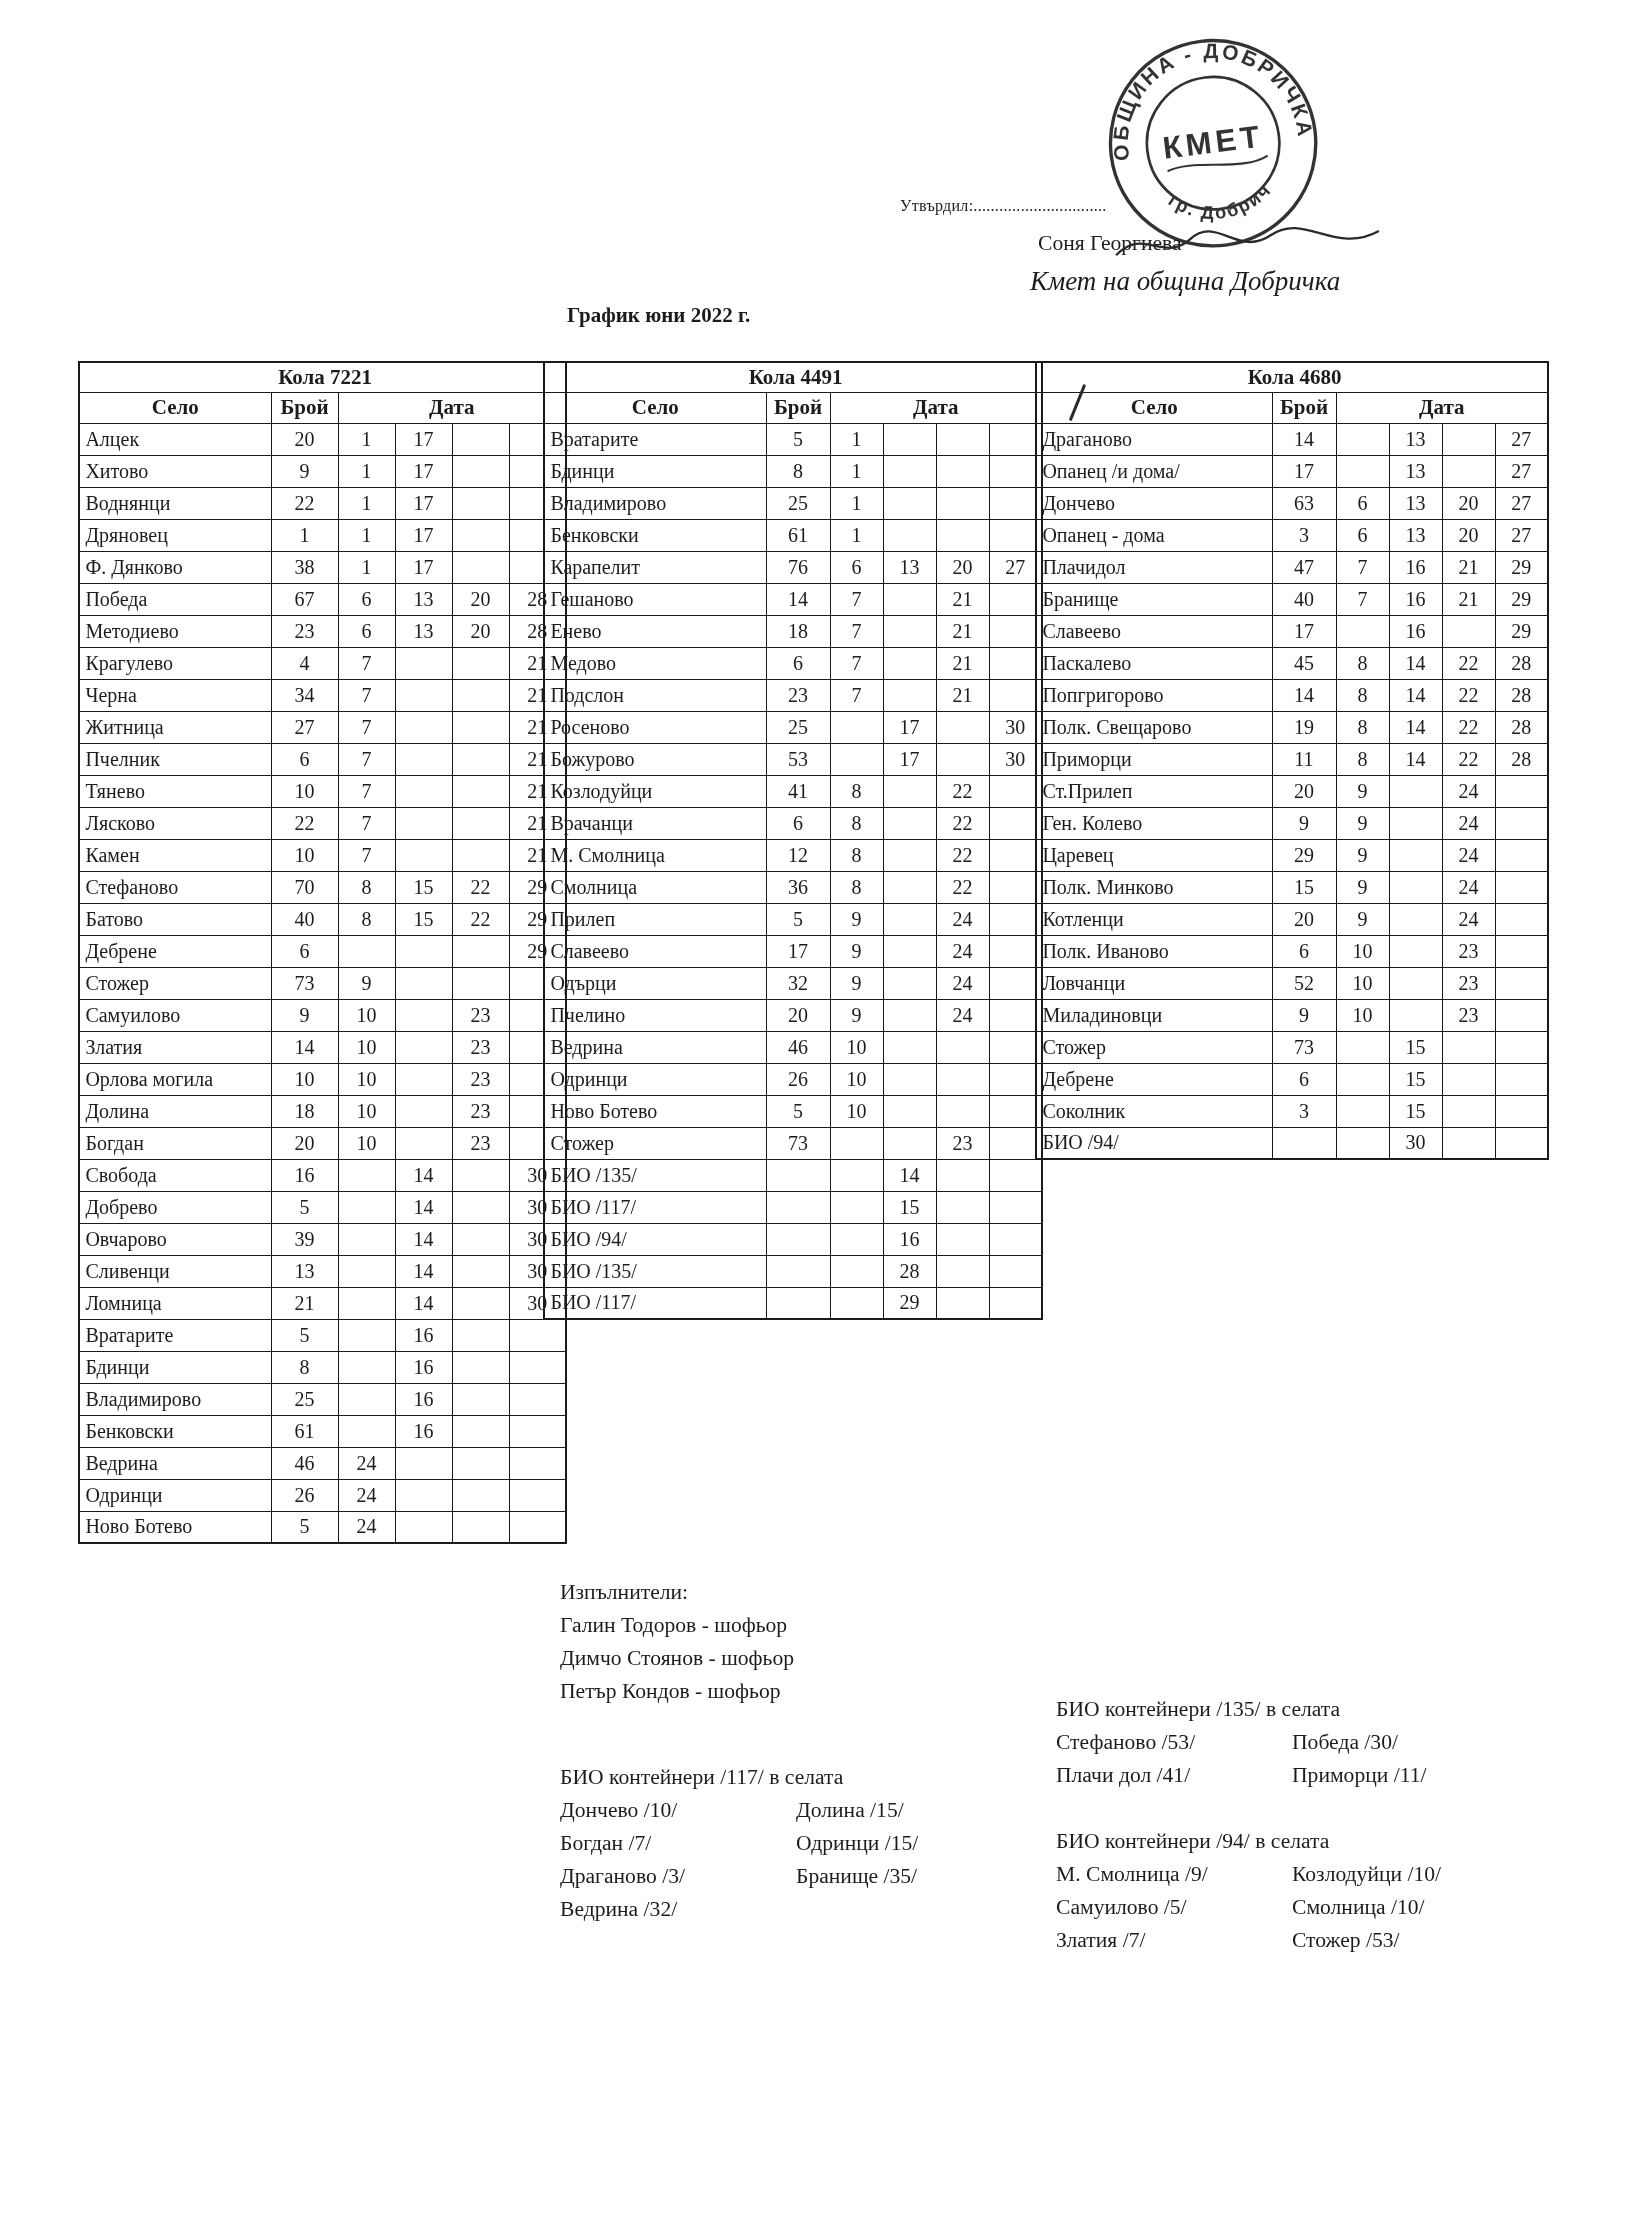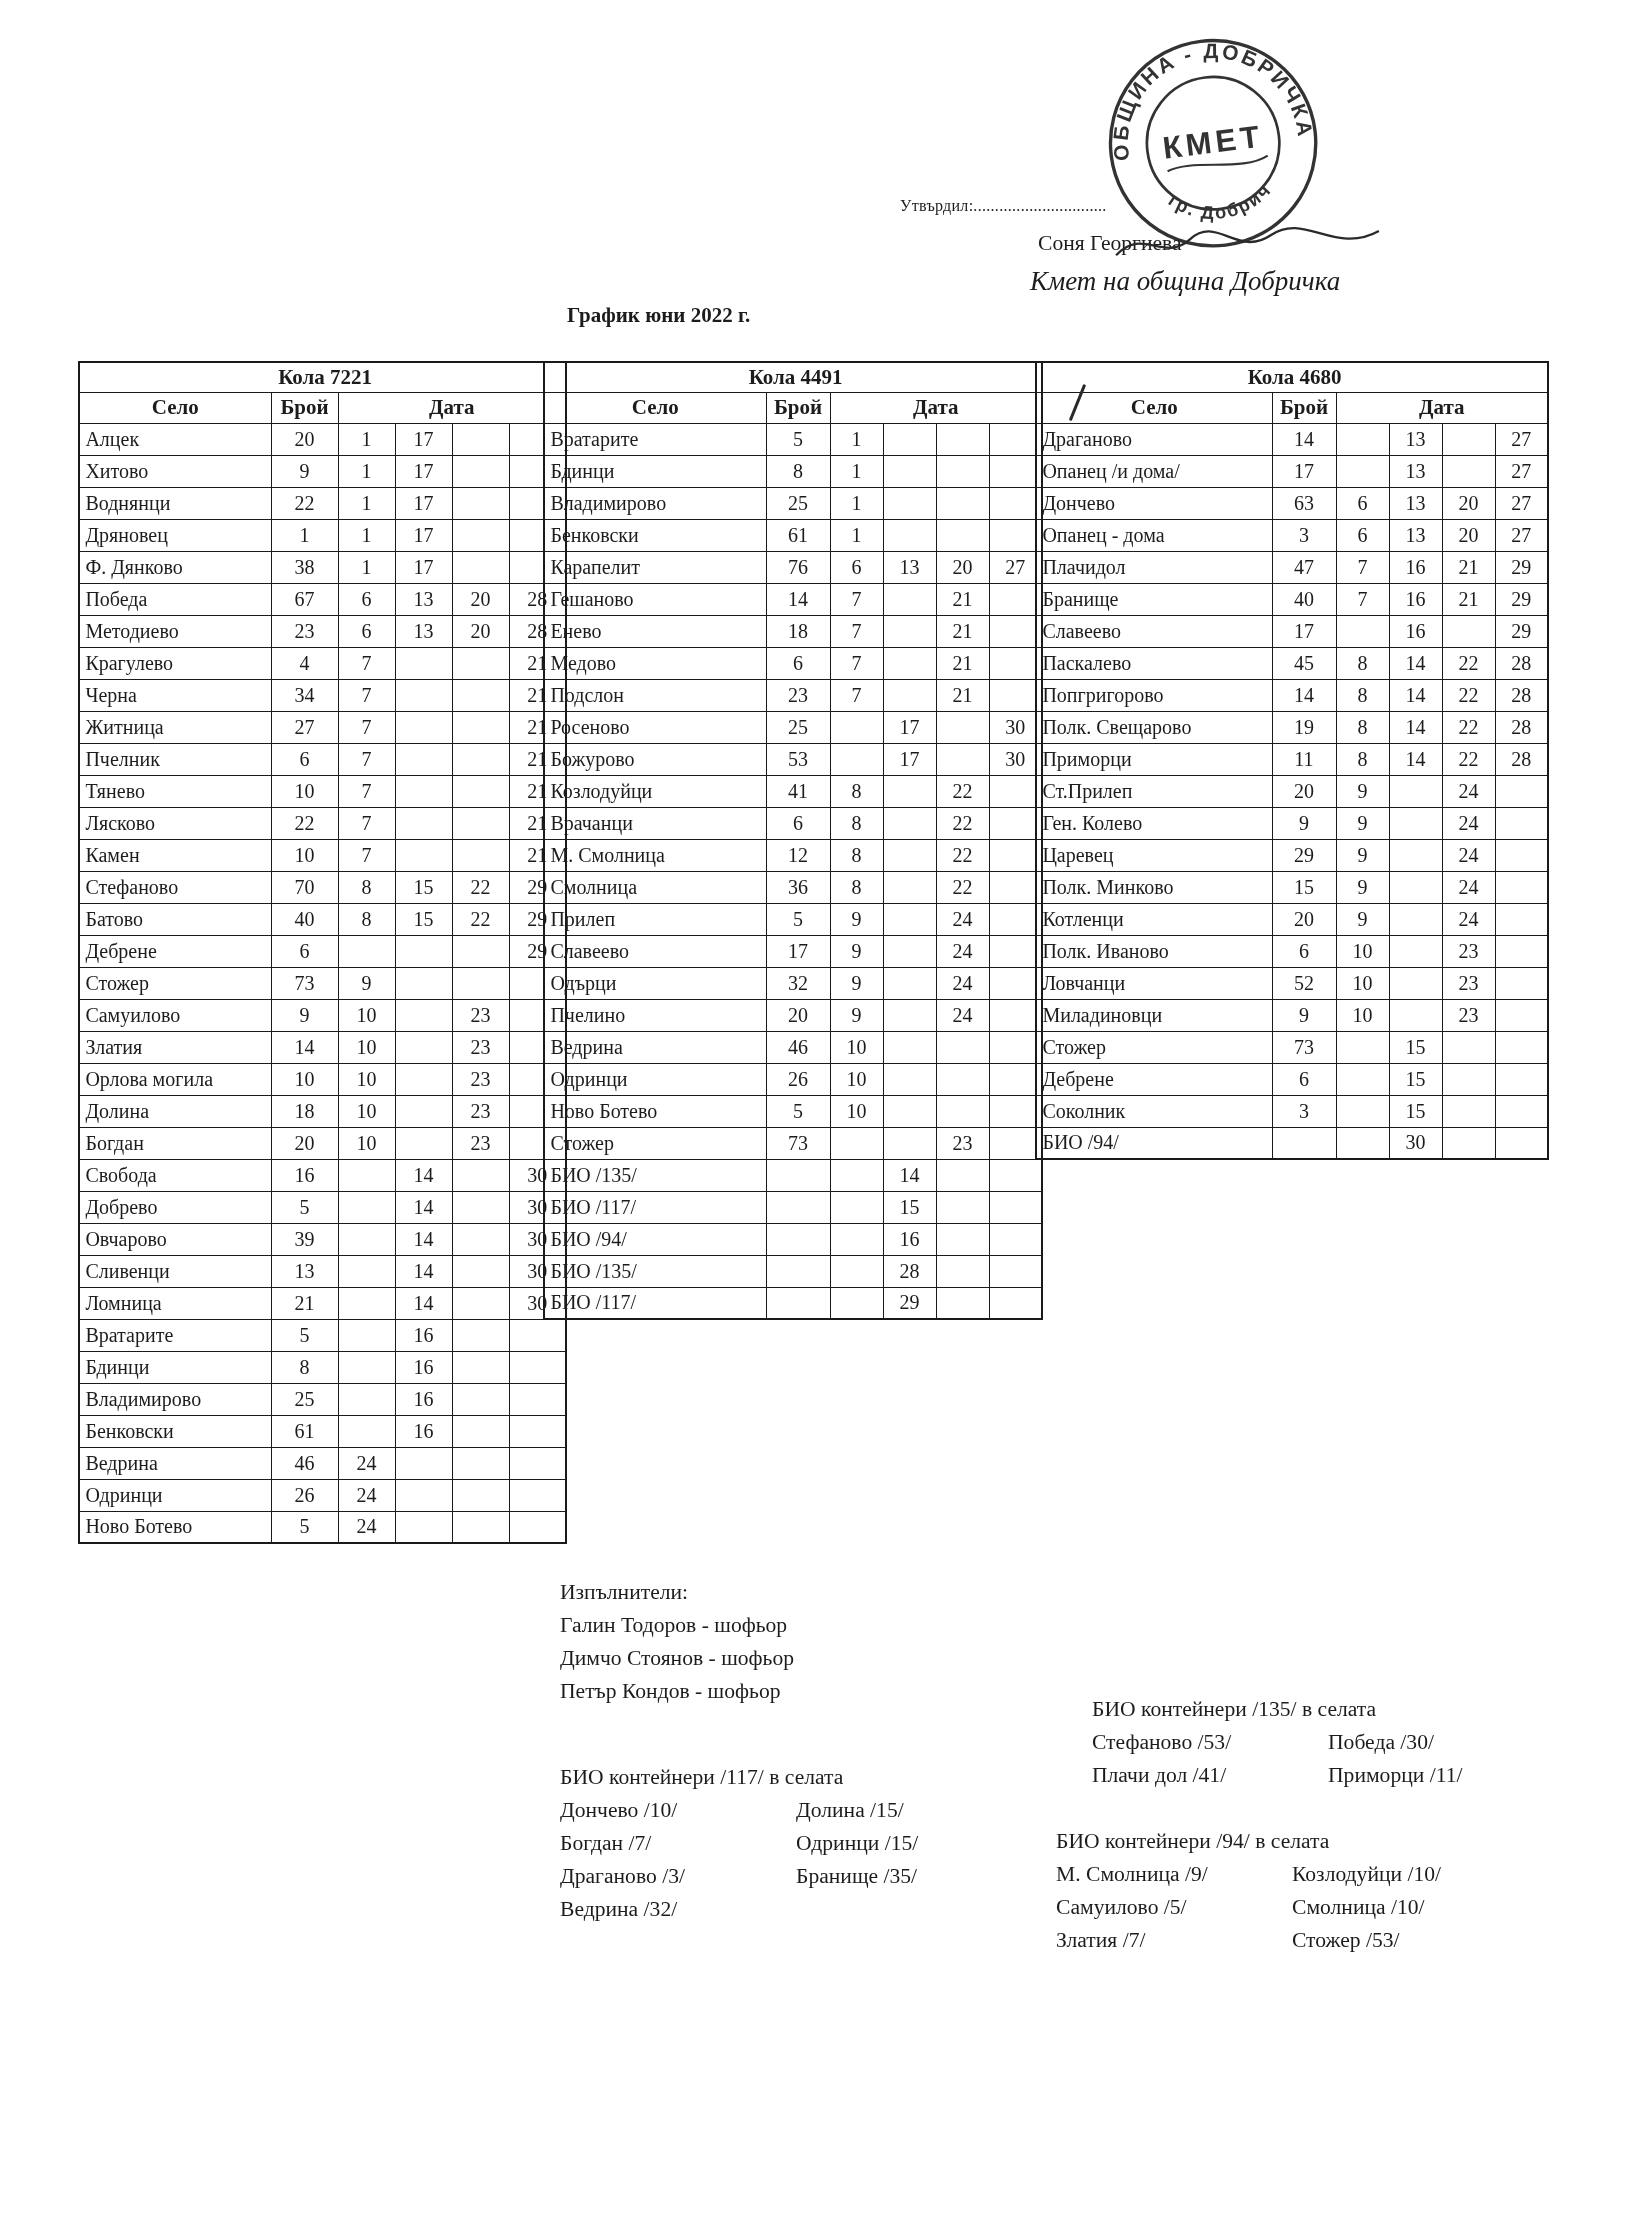--- a/index.html
+++ b/index.html
@@ -30,21 +30,21 @@
   table.sched th.hdr{height:31px;font-size:21px;font-weight:bold;text-align:center;}
   table.sched td{height:32px;text-align:center;}
   table.sched td.v{text-align:left;padding-left:5.4px;}
   #t1{left:78px;top:361px;}
   #t2{left:543px;top:361px;}
   #t3{left:1035px;top:361px;}
 
   
   .txt-block{font-size:21.6px;line-height:33px;}
   .executors{left:560px;top:1576px;}
-  .bio-0{left:1056px;top:1693px;margin-left:36px;}
+  .bio-0{left:1056px;top:1693px;}
   .bio-1{left:560px;top:1761px;}
   .bio-2{left:1056px;top:1825px;}
   .pair-cell{display:inline-block;width:236px;}
   .block-title{line-height:33px;}
 
   
   .hand-mark{left:1076px;top:383px;width:2.7px;height:39px;background:#2a2a2a;
     transform:rotate(22deg);border-radius:1.3px;}
   .signature{left:1106px;top:216px;}
 </style>

